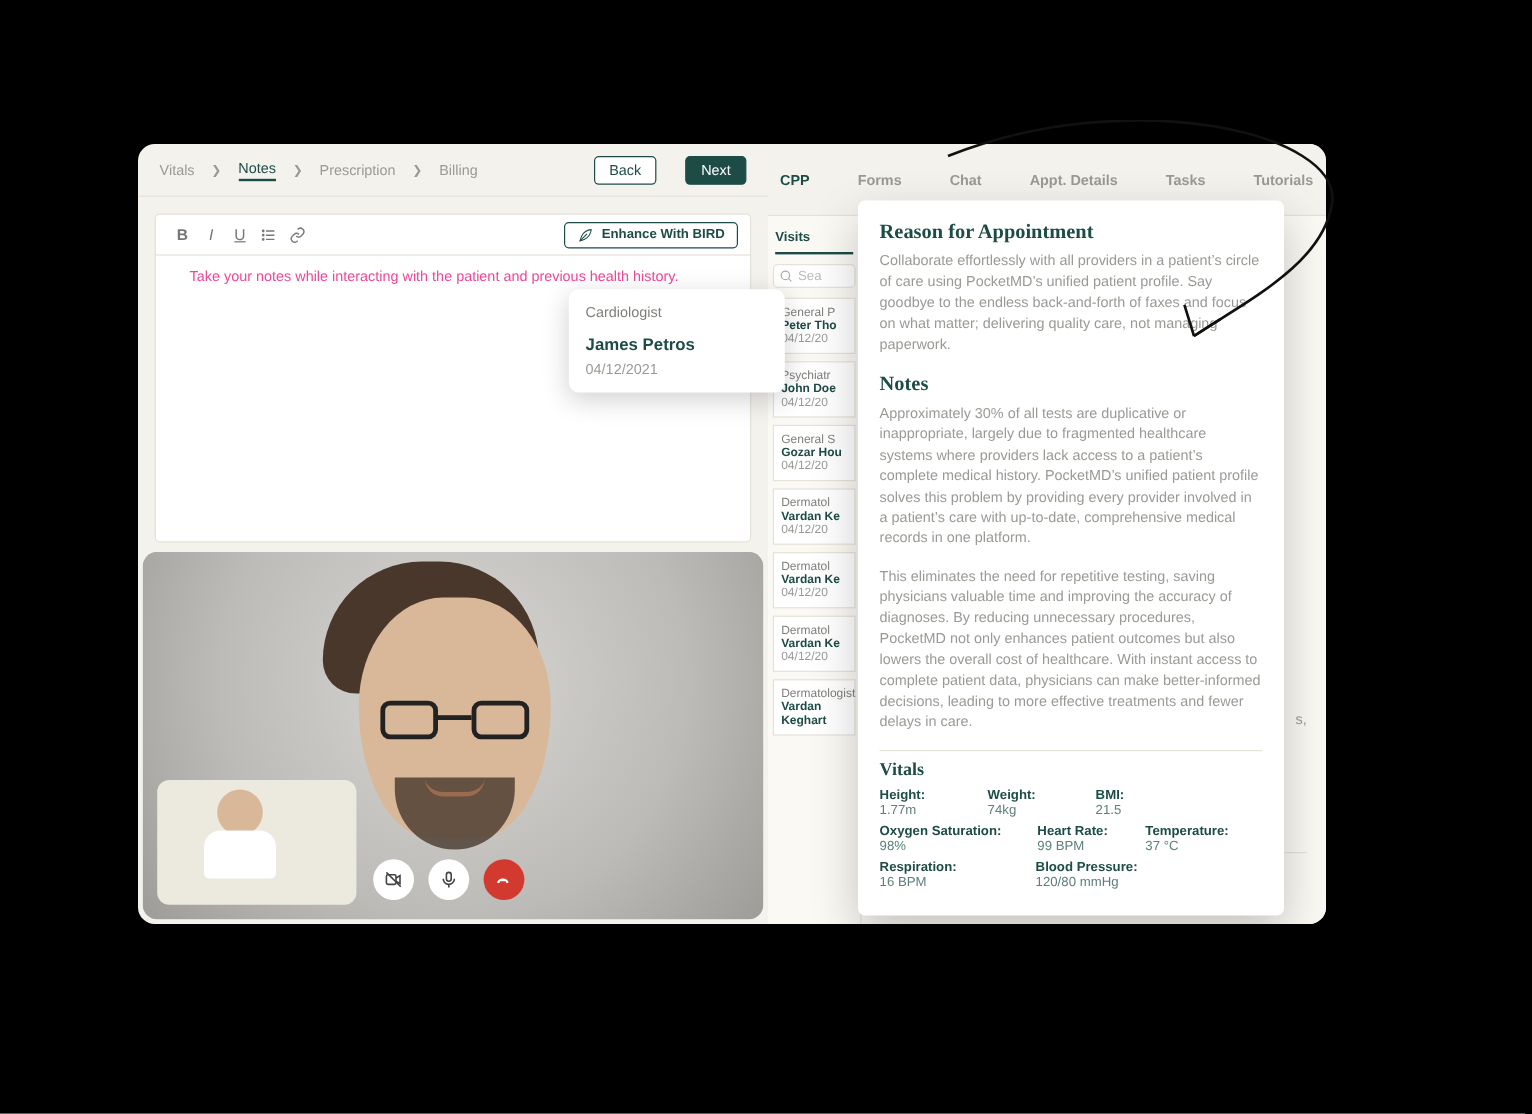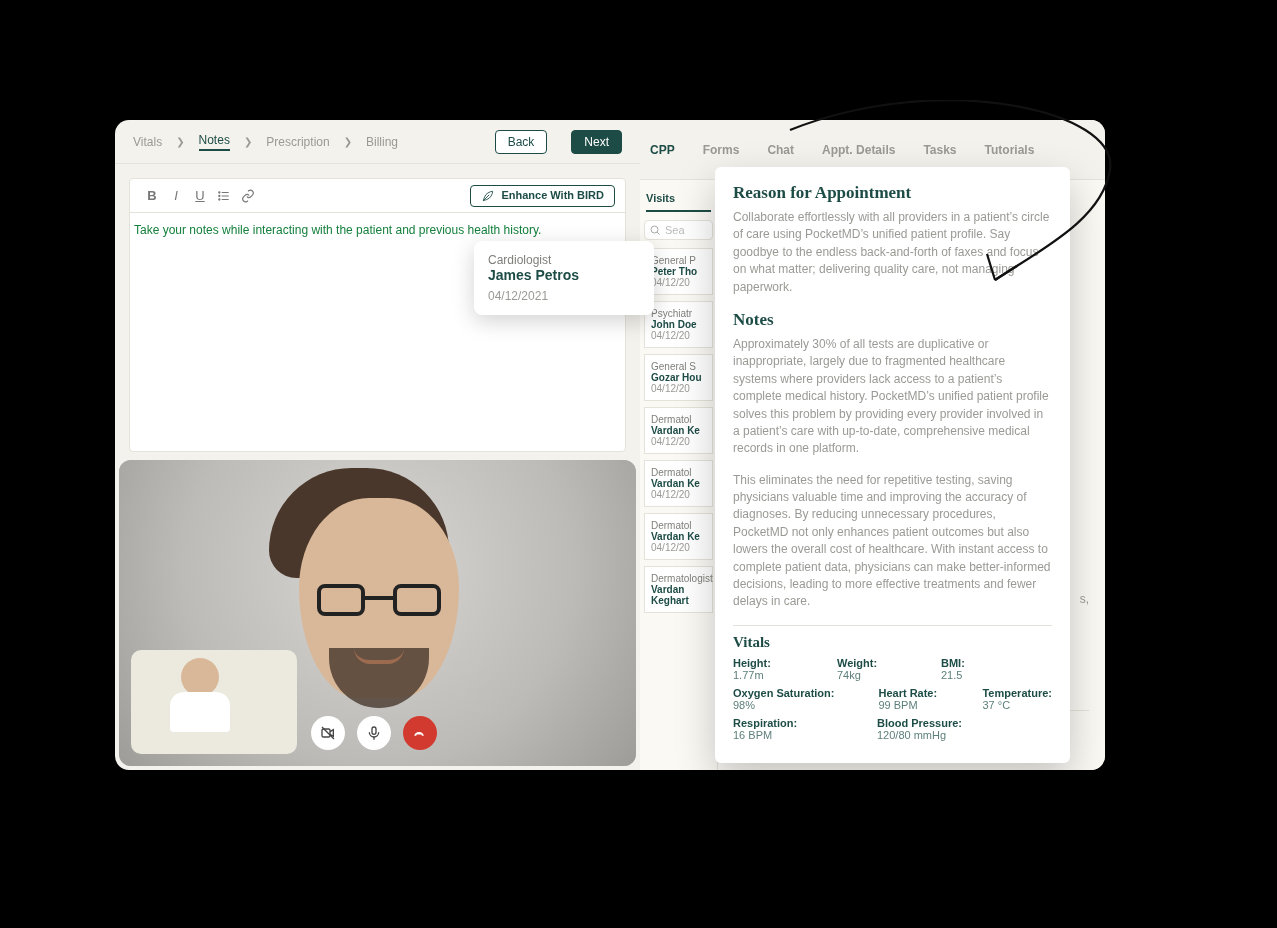--- a/index.html
+++ b/index.html
@@ -36,28 +36,28 @@
   .btn+ .btn{margin-left:24px}
 
   
   .editor{margin:14px;background:#fff;border:1px solid var(--border);border-radius:4px;height:274px;display:flex;flex-direction:column}
   .toolbar{display:flex;align-items:center;height:34px;border-bottom:1px solid var(--border);padding:0 10px}
   .ticon{width:24px;height:24px;display:flex;align-items:center;justify-content:center;color:#777;cursor:pointer;font-family:Georgia,serif;font-size:13px}
   .ticon svg{width:14px;height:14px;stroke:#777;fill:none;stroke-width:2}
   .toolbar .spacer{flex:1}
   .enhance{display:flex;gap:6px;border:1px solid var(--teal);color:var(--teal);font-size:11px;font-weight:600;padding:3px 10px;border-radius:4px;cursor:pointer}
   .enhance svg{width:14px;height:14px;stroke:var(--teal);fill:none;stroke-width:1.5}
-  .editor-body{flex:1;padding:10px 4px;font-size:12px;color:#15803d}
+  .editor-body{flex:1;padding:10px 28px;font-size:12px;color:#ec4899}
 
   
   .hover-card{
     position:absolute;left:474px;top:241px;width:180px;background:#fff;
     border-radius:8px;box-shadow:0 6px 22px rgba(0,0,0,.18);padding:12px 14px;z-index:5
   }
-  .hover-card .role{font-size:12px;color:var(--gray-mid);margin-bottom:0}
+  .hover-card .role{font-size:12px;color:var(--gray-mid);margin-bottom:12px}
   .hover-card .name{font-size:14px;font-weight:700;color:var(--teal);margin-bottom:6px}
   .hover-card .date{font-size:12px;color:var(--gray-text)}
 
   
   .video{position:absolute;left:4px;bottom:4px;width:517px;height:306px;border-radius:12px;overflow:hidden;background:#bfbfbf}
   .vmain{position:absolute;inset:0;background:radial-gradient(circle at 50% 35%,#d8d6d2 0,#bdbbb7 60%,#9e9c98 100%)}
   .face{position:absolute;left:160px;top:18px;width:200px;height:280px}
   .face .headshape{width:160px;height:200px;background:#d9b89a;border-radius:70px 70px 60px 60px / 90px 90px 110px 110px;margin:20px auto 0;position:relative}
   .face .hair{position:absolute;left:-10px;top:-10px;width:180px;height:110px;background:#4a372b;border-radius:90px 90px 30px 30px}
   .glasses{position:absolute;left:18px;top:86px;width:124px;height:36px}
@@ -70,38 +70,38 @@
   .vself{position:absolute;left:12px;bottom:12px;width:166px;height:104px;border-radius:10px;background:#eceade;overflow:hidden}
   .vself .doc{position:absolute;left:36px;top:8px;width:66px;height:80px}
   .vself .doc .hd{width:38px;height:38px;background:#d9b89a;border-radius:50%;margin:0 auto}
   .vself .doc .coat{width:60px;height:40px;background:#fff;border-radius:14px 14px 4px 4px;margin:-4px auto 0}
   .vctrls{position:absolute;left:192px;bottom:16px;display:flex;gap:12px}
   .vbtn{width:34px;height:34px;border-radius:50%;background:#fff;display:flex;align-items:center;justify-content:center;cursor:pointer}
   .vbtn svg{width:16px;height:16px}
   .vbtn.end{background:#d33a2f}
 
   
-  .r-tabs{display:flex;align-items:center;height:60px;border-bottom:1px solid var(--border);background:var(--panel);padding:0 4px;gap:16px}
+  .r-tabs{display:flex;align-items:center;height:60px;border-bottom:1px solid var(--border);background:var(--panel);padding:0 4px;gap:28px}
   .r-tab{font-size:12px;font-weight:600;color:var(--gray-text);padding:0 6px;cursor:pointer}
   .r-tab.active{color:var(--teal)}
 
   .r-body{flex:1;display:flex;overflow:hidden}
   .r-left{width:78px;border-right:1px solid var(--border);background:var(--panel2);padding-top:6px}
   .r-left .subtab{font-size:11px;color:var(--teal);font-weight:600;padding:6px 0;border-bottom:2px solid var(--teal);margin:0 6px}
   .r-search{margin:8px 4px;display:flex;border:1px solid var(--border);background:#fff;border-radius:4px;padding:3px 4px;color:#bbb;font-size:11px}
   .r-search svg{width:12px;height:12px;stroke:#aaa;fill:none;stroke-width:2;margin-right:4px}
   .vlist{padding:0 0 8px}
   .vcard{background:#fff;border:1px solid var(--border);margin:6px 4px;padding:6px 6px;font-size:10px;color:var(--gray-mid)}
   .vcard .nm{color:var(--teal);font-weight:700}
   .vcard .dt{color:var(--gray-text)}
 
   .r-right{flex:1;background:var(--panel2);padding:14px 16px 8px;font-size:12px;color:var(--gray-text);overflow:hidden}
   .vitals-block{border-top:1px solid var(--border);padding-top:8px}
   .vitals-block h4{font-family:Georgia,serif;font-weight:700;color:var(--teal);font-size:15px;margin:0 0 6px}
-  .vrow{display:flex;gap:44px;font-size:11px;margin-bottom:6px}
+  .vrow{display:flex;gap:30px;font-size:11px;margin-bottom:6px}
   .vrow div{min-width:60px}
   .vrow b{color:var(--teal);font-weight:700;display:block}
   .vrow span{color:var(--teal-fade)}
   .r-text{line-height:1.5}
   .r-text .trailing{color:var(--gray-text);text-align:right}
 
   
   .overlay{
     position:absolute;left:715px;top:167px;width:355px;background:#fff;
     border-radius:6px;box-shadow:0 16px 40px rgba(0,0,0,.22);padding:16px 18px;z-index:8;

